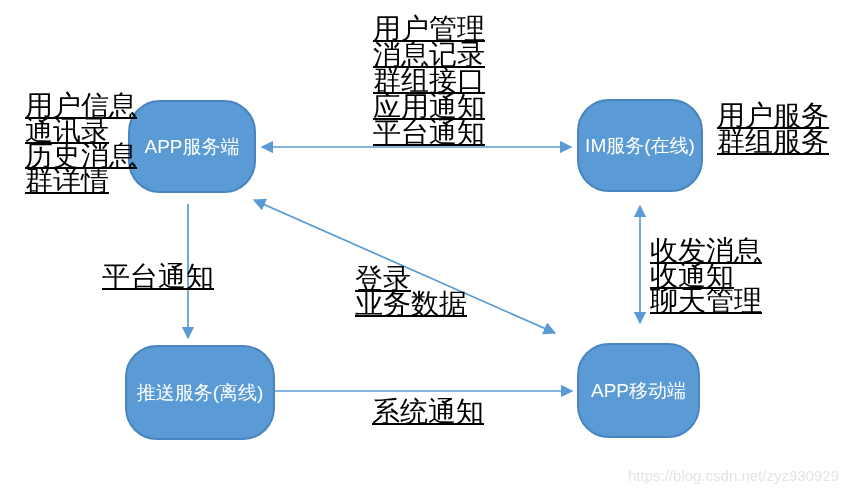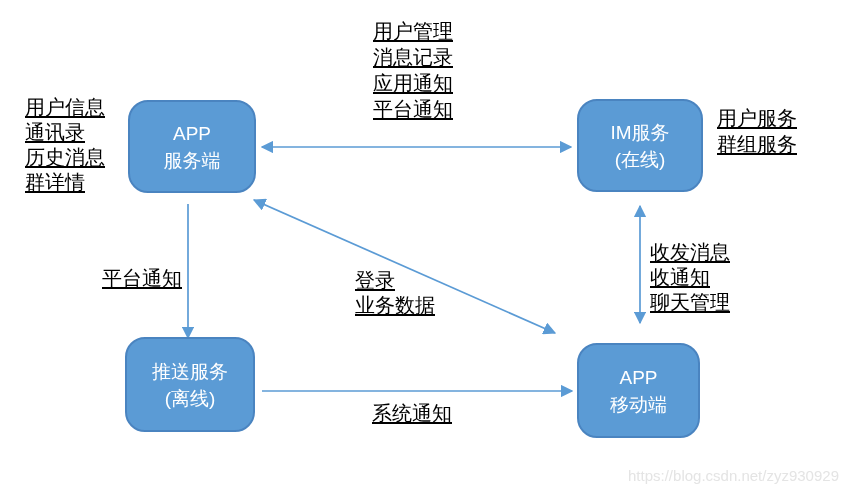--- a/index.html
+++ b/index.html
@@ -10,32 +10,32 @@
     overflow:hidden;
     font-family:"Liberation Sans", sans-serif;
   }
   .arrow-layer { position:absolute; left:0; top:0; width:845px; height:492px; z-index:1; }
   .arrow-line { stroke: var(--arrow-color,#5B9BD5); stroke-width:1.7; fill:none; }
   .arrowhead-shape { fill: var(--arrow-color,#5B9BD5); }
   .node {
     position:absolute; z-index:2;
     background: var(--box-fill,#5B9BD5);
     border:2px solid var(--box-border,#4A84C0);
-    border-radius:20px;
+    border-radius:32px;
     color:#ffffff;
-    display:flex; flex-direction:column;
+    display:flex; 
     align-items:center; justify-content:center;
     font-size:19px; line-height:27px;
     box-sizing:border-box;
     text-align:center;
   }
   .label-group {
     position:absolute; z-index:3;
-    font-family:Liberation Sans, sans-serif;
-    font-size:20px; color:#000000;
+    font-family:Liberation Mono, monospace;
+    font-size:28px; color:#000000;
     line-height:25px; white-space:nowrap;
   }
   .label-group.lh26 { line-height:26px; }
   .label-line { text-decoration:underline; text-underline-offset:2px; }
   .watermark {
     position:absolute; right:6px; bottom:8px; z-index:3;
     font-size:15px; color: var(--watermark-color,#e4e4e4);
     font-family:"Liberation Sans", sans-serif;
     margin-top:20px;
   }
@@ -61,40 +61,41 @@
   <div class="node" style="left:128px; top:100px; width:128px; height:93px;">
     <div>APP</div>
     <div>服务端</div>
   </div>
 
   <div class="node" style="left:577px; top:99px; width:126px; height:93px;">
     <div>IM服务</div>
     <div>(在线)</div>
   </div>
 
-  <div class="node" style="left:125px; top:337px; width:130px; height:95px;align-items:center;">
+  <div class="node" style="left:125px; top:345px; width:150px; height:95px;align-items:center;">
     <div>推送服务</div>
     <div>(离线)</div>
   </div>
 
   <div class="node" style="left:577px; top:343px; width:123px; height:95px;">
     <div>APP</div>
     <div>移动端</div>
   </div>
 
   <div class="label-group" style="left:25px; top:95px;">
     <div class="label-line">用户信息</div>
     <div class="label-line">通讯录</div>
     <div class="label-line">历史消息</div>
     <div class="label-line">群详情</div>
   </div>
 
   <div class="label-group lh26" style="left:373px; top:18px;">
     <div class="label-line">用户管理</div>
     <div class="label-line">消息记录</div>
+    <div class="label-line">群组接口</div>
     <div class="label-line">应用通知</div>
     <div class="label-line">平台通知</div>
   </div>
 
   <div class="label-group lh26" style="left:717px; top:105px;">
     <div class="label-line">用户服务</div>
     <div class="label-line">群组服务</div>
   </div>
 
   <div class="label-group" style="left:650px; top:240px;">

